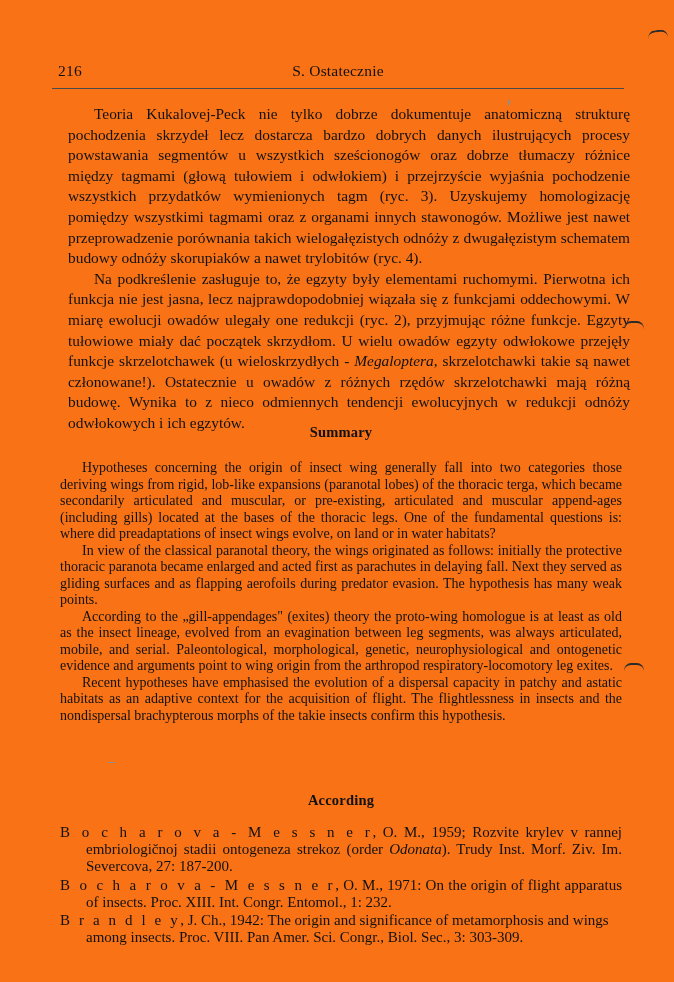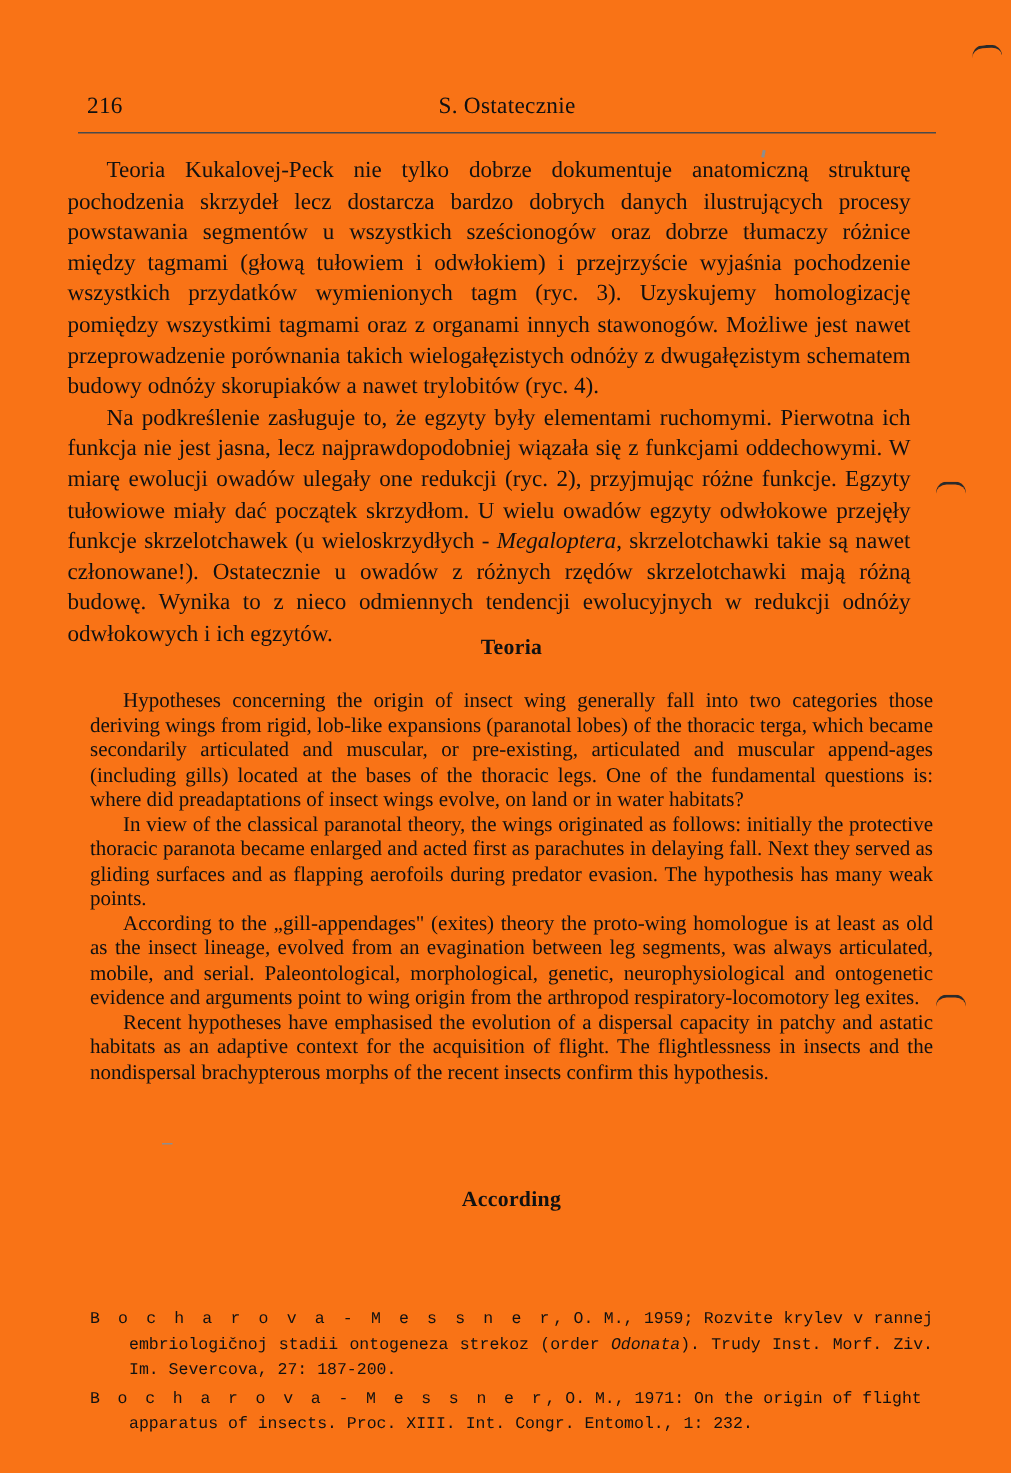--- a/index.html
+++ b/index.html
@@ -48,21 +48,21 @@
     left: 52px;
     top: 88px;
     width: 572px;
     height: 1px;
     background: #4a4a4a;
   }
 
   
   .body-pl {
     position: absolute;
-    left: 45px;
+    left: 68px;
     top: 104px;
     width: 562px;
     font-size: 15.4px;
     line-height: 20.6px;
     text-align: justify;
     text-justify: inter-word;
   }
   .body-pl p {
     margin: 0;
     text-indent: 26px;
@@ -94,25 +94,24 @@
   }
   .summary p {
     margin: 0;
     text-indent: 22px;
   }
 
   
   .refs {
     position: absolute;
     left: 60px;
-    top: 872px;
+    top: 824px;
     width: 562px;
-    font-size: 11px;
+    font-size: 15px;
     line-height: 17.2px;
-    font-family: Liberation Mono, monospace;
   }
   .refs .ref {
     margin: 0 0 1px 0;
     padding-left: 26px;
     text-indent: -26px;
     text-align: justify;
     text-justify: inter-word;
   }
   .refs .ref:last-child { text-align: left; }
   .spaced {
@@ -157,34 +156,35 @@
     <span class="folio">216</span>
     <span class="author">S. Ostatecznie</span>
   </div>
   <div class="rule"></div>
 
   <div class="body-pl">
     <p>Teoria Kukalovej-Peck nie tylko dobrze dokumentuje anatomiczną strukturę pochodzenia skrzydeł lecz dostarcza bardzo dobrych danych ilustrujących procesy powstawania segmentów u wszystkich sześcionogów oraz dobrze tłumaczy różnice między tagmami (głową tułowiem i odwłokiem) i przejrzyście wyjaśnia pochodzenie wszystkich przydatków wymienionych tagm (ryc. 3). Uzyskujemy homologizację pomiędzy wszystkimi tagmami oraz z organami innych stawonogów. Możliwe jest nawet przeprowadzenie porównania takich wielogałęzistych odnóży z dwugałęzistym schematem budowy odnóży skorupiaków a nawet trylobitów (ryc. 4).</p>
     <p id="pl-p2">Na podkreślenie zasługuje to, że egzyty były elementami ruchomymi. Pierwotna ich funkcja nie jest jasna, lecz najprawdopodobniej wiązała się z funkcjami oddechowymi. W miarę ewolucji owadów ulegały one redukcji (ryc. 2), przyjmując różne funkcje. Egzyty tułowiowe miały dać początek skrzydłom. U wielu owadów egzyty odwłokowe przejęły funkcje skrzelotchawek (u wieloskrzydłych - <span class="ital">Megaloptera</span>, skrzelotchawki takie są nawet członowane!). Ostatecznie u owadów z różnych rzędów skrzelotchawki mają różną budowę. Wynika to z nieco odmiennych tendencji ewolucyjnych w redukcji odnóży odwłokowych i ich egzytów.</p>
   </div>
 
-  <div class="heading" id="summary-heading">Teoria</div>
+  <div class="heading" id="summary-heading">Summary</div>
 
   <div class="summary">
     <p>Hypotheses concerning the origin of insect wing generally fall into two categories those deriving wings from rigid, lob-like expansions (paranotal lobes) of the thoracic terga, which became secondarily articulated and muscular, or pre-existing, articulated and muscular append-ages (including gills) located at the bases of the thoracic legs. One of the fundamental questions is: where did preadaptations of insect wings evolve, on land or in water habitats?</p>
     <p>In view of the classical paranotal theory, the wings originated as follows: initially the protective thoracic paranota became enlarged and acted first as parachutes in delaying fall. Next they served as gliding surfaces and as flapping aerofoils during predator evasion. The hypothesis has many weak points.</p>
     <p>According to the „gill-appendages" (exites) theory the proto-wing homologue is at least as old as the insect lineage, evolved from an evagination between leg segments, was always articulated, mobile, and serial. Paleontological, morphological, genetic, neurophysiological and ontogenetic evidence and arguments point to wing origin from the arthropod respiratory-locomotory leg exites.</p>
-    <p>Recent hypotheses have emphasised the evolution of a dispersal capacity in patchy and astatic habitats as an adaptive context for the acquisition of flight. The flightlessness in insects and the nondispersal brachypterous morphs of the recent insects confirm this hypothesis.</p>
+    <p>Recent hypotheses have emphasised the evolution of a dispersal capacity in patchy and astatic habitats as an adaptive context for the acquisition of flight. The flightlessness in insects and the nondispersal brachypterous morphs of the takie insects confirm this hypothesis.</p>
   </div>
 
   <div class="heading" id="literatura-heading">According</div>
 
   <div class="refs" id="reference-list">
       <div class="ref"><span class="spaced">B o c h a r o v a - M e s s n e r</span>, O. M., 1959; Rozvite krylev v rannej embriologičnoj stadii ontogeneza strekoz (order <span class="ital">Odonata</span>). Trudy Inst. Morf. Ziv. Im. Severcova, 27: 187-200.</div>
       <div class="ref"><span class="spaced">B o c h a r o v a - M e s s n e r</span>, O. M., 1971: On the origin of flight apparatus of insects. Proc. XIII. Int. Congr. Entomol., 1: 232.</div>
+      <div class="ref"><span class="spaced">B r a n d l e y</span>, J. Ch., 1942: The origin and significance of metamorphosis and wings among insects. Proc. VIII. Pan Amer. Sci. Congr., Biol. Sec., 3: 303-309.</div>
     </div>
 
   <div class="margin-mark" id="mark-top"></div>
   <div class="margin-mark" id="mark-mid"></div>
   <div class="margin-mark" id="mark-low"></div>
   <div class="speck" id="speck-1"></div>
   <div class="speck" id="speck-2"></div>
 
 </div>
 

